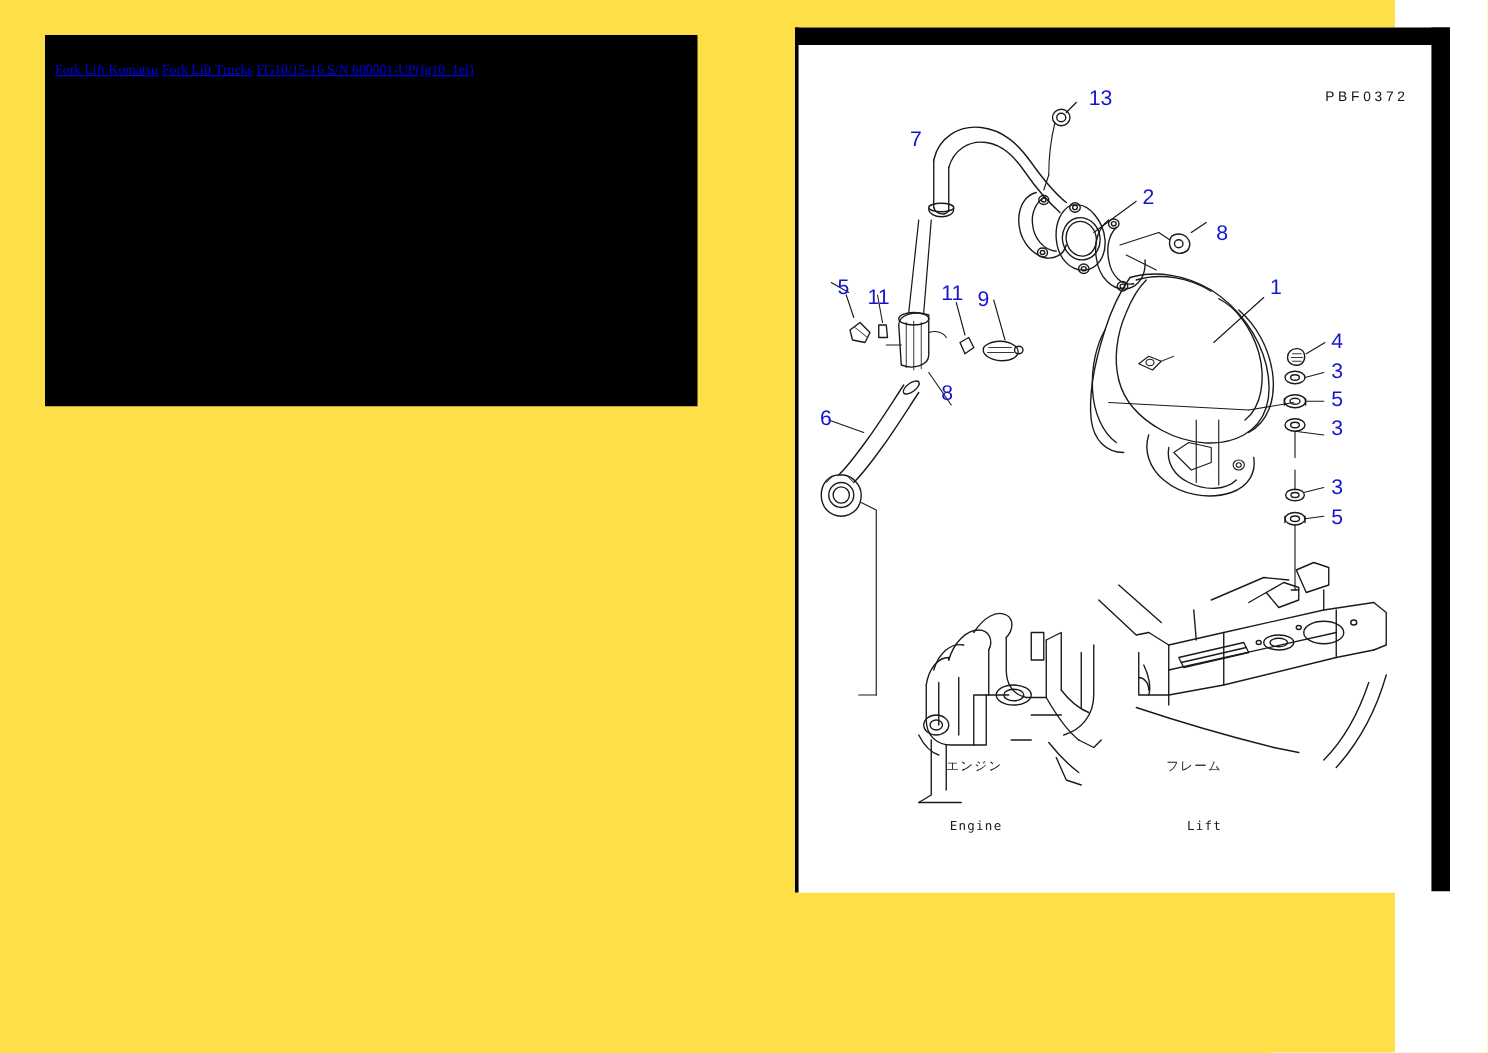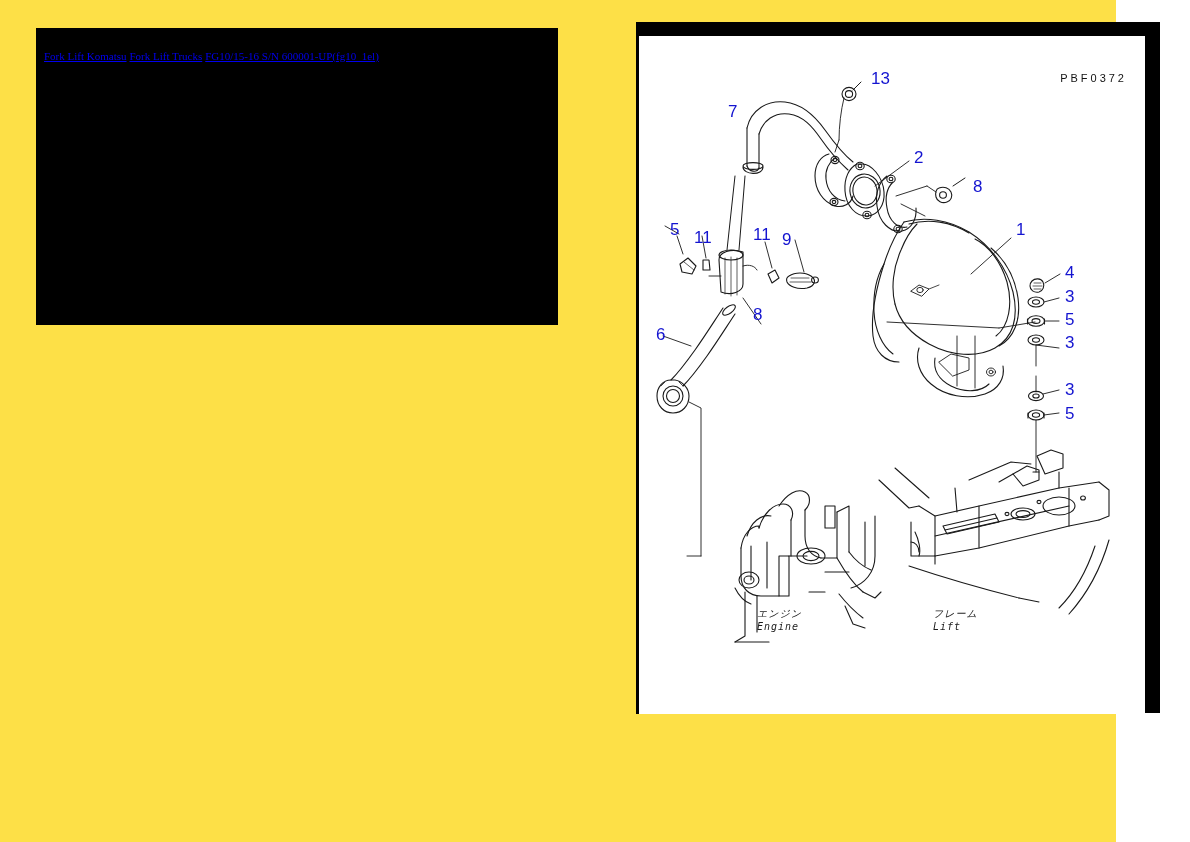--- a/index.html
+++ b/index.html
@@ -112,33 +112,33 @@
     font-family: "Liberation Sans", sans-serif;
     font-weight: normal;
     font-size: 17px;
     color: #1414d0;
     line-height: 16px;
     white-space: nowrap;
   }
 
   .jp-label {
     position: absolute;
-    text-align: left;
+    text-align: right;
     font-family: "DejaVu Sans", sans-serif;
     font-size: 10px;
     color: #1a1a1a;
     line-height: 13px;
     white-space: nowrap;
     letter-spacing: 1px;
-    font-style: italic;
   }
   .jp-label .en {
     font-family: "DejaVu Sans Mono", monospace;
     font-size: 10px;
     letter-spacing: 1px;
+    margin-top: 35px;
   }
 
   #watermark {
     position: absolute;
     left: 245px;
     top: 328px;
     font-family: "DejaVu Sans", sans-serif;
     font-size: 19px;
     color: #3a3a3a;
     white-space: nowrap;

